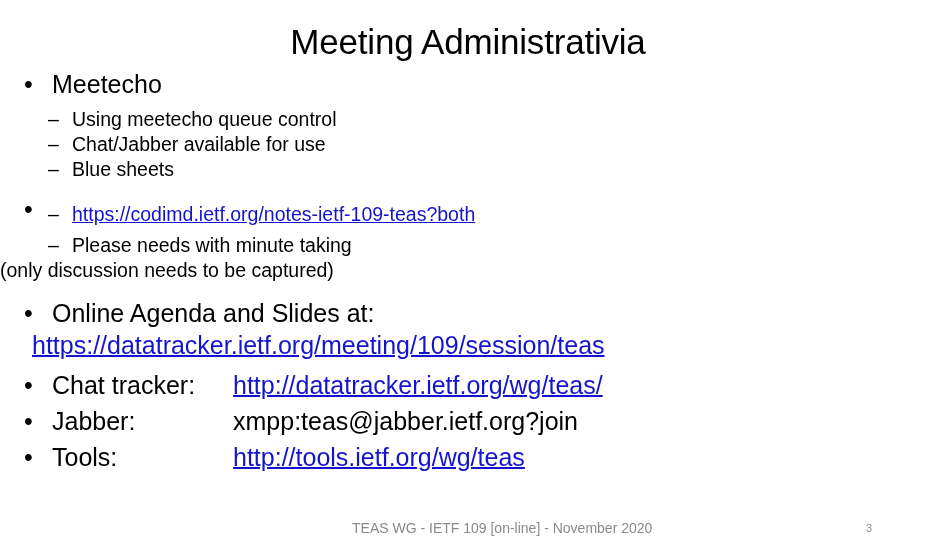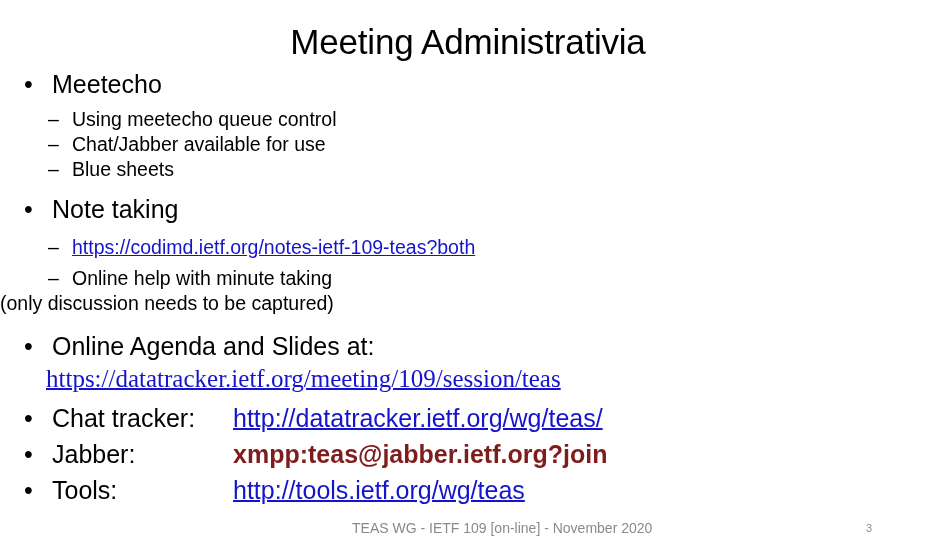--- a/index.html
+++ b/index.html
@@ -80,25 +80,24 @@
   }
   .lvl2-cont {
     font-size: 19.5px;
     line-height: 25px;
     color: #000000;
     white-space: nowrap;
   }
 
   
   .lvl1-cont {
-    padding-left: 46px;
+    padding-left: 32px;
     font-size: 25px;
     line-height: 31px;
     white-space: nowrap;
-    font-family: Liberation Serif, serif;
   }
 
   
   .tab-row {
     position: relative;
     padding-left: 52px;
     font-size: 25px;
     line-height: 36px;
     white-space: nowrap;
   }
@@ -116,22 +115,21 @@
   .tab-row .tab-value {
     display: inline-block;
   }
 
   .link {
     color: #1414CE;
     text-decoration: underline;
     text-underline-offset: 1px;
   }
   .plain {
-    color: #7f1d1d;
-    font-weight: bold;
+    color: #000000;
   }
 
   
   .sp-6  { height: 6px; }
   .sp-9  { height: 9px; }
   .sp-11 { height: 11px; }
   .sp-14 { height: 14px; }
 
   
   .footer-text {
@@ -182,35 +180,34 @@
 
     <div class="lvl2">
       <span class="dash-mark">–</span>
       <span>Blue sheets</span>
     </div>
 
     <div class="sp-11"></div>
 
     <div class="lvl1">
       <span class="bullet-mark">•</span>
-      <span>Note taking</span>
     </div>
 
     <div class="sp-9"></div>
 
     <div class="lvl2">
       <span class="dash-mark">–</span>
       <a class="link" href="#">https://codimd.ietf.org/notes-ietf-109-teas?both</a>
     </div>
 
     <div class="sp-6"></div>
 
     <div class="lvl2">
       <span class="dash-mark">–</span>
-      <span>Online help with minute taking</span>
+      <span>Please needs with minute taking</span>
     </div>
 
     <div class="lvl2-cont">(only discussion needs to be captured)</div>
 
     <div class="sp-14"></div>
 
     <div class="lvl1">
       <span class="bullet-mark">•</span>
       <span>Online Agenda and Slides at:</span>
     </div>

